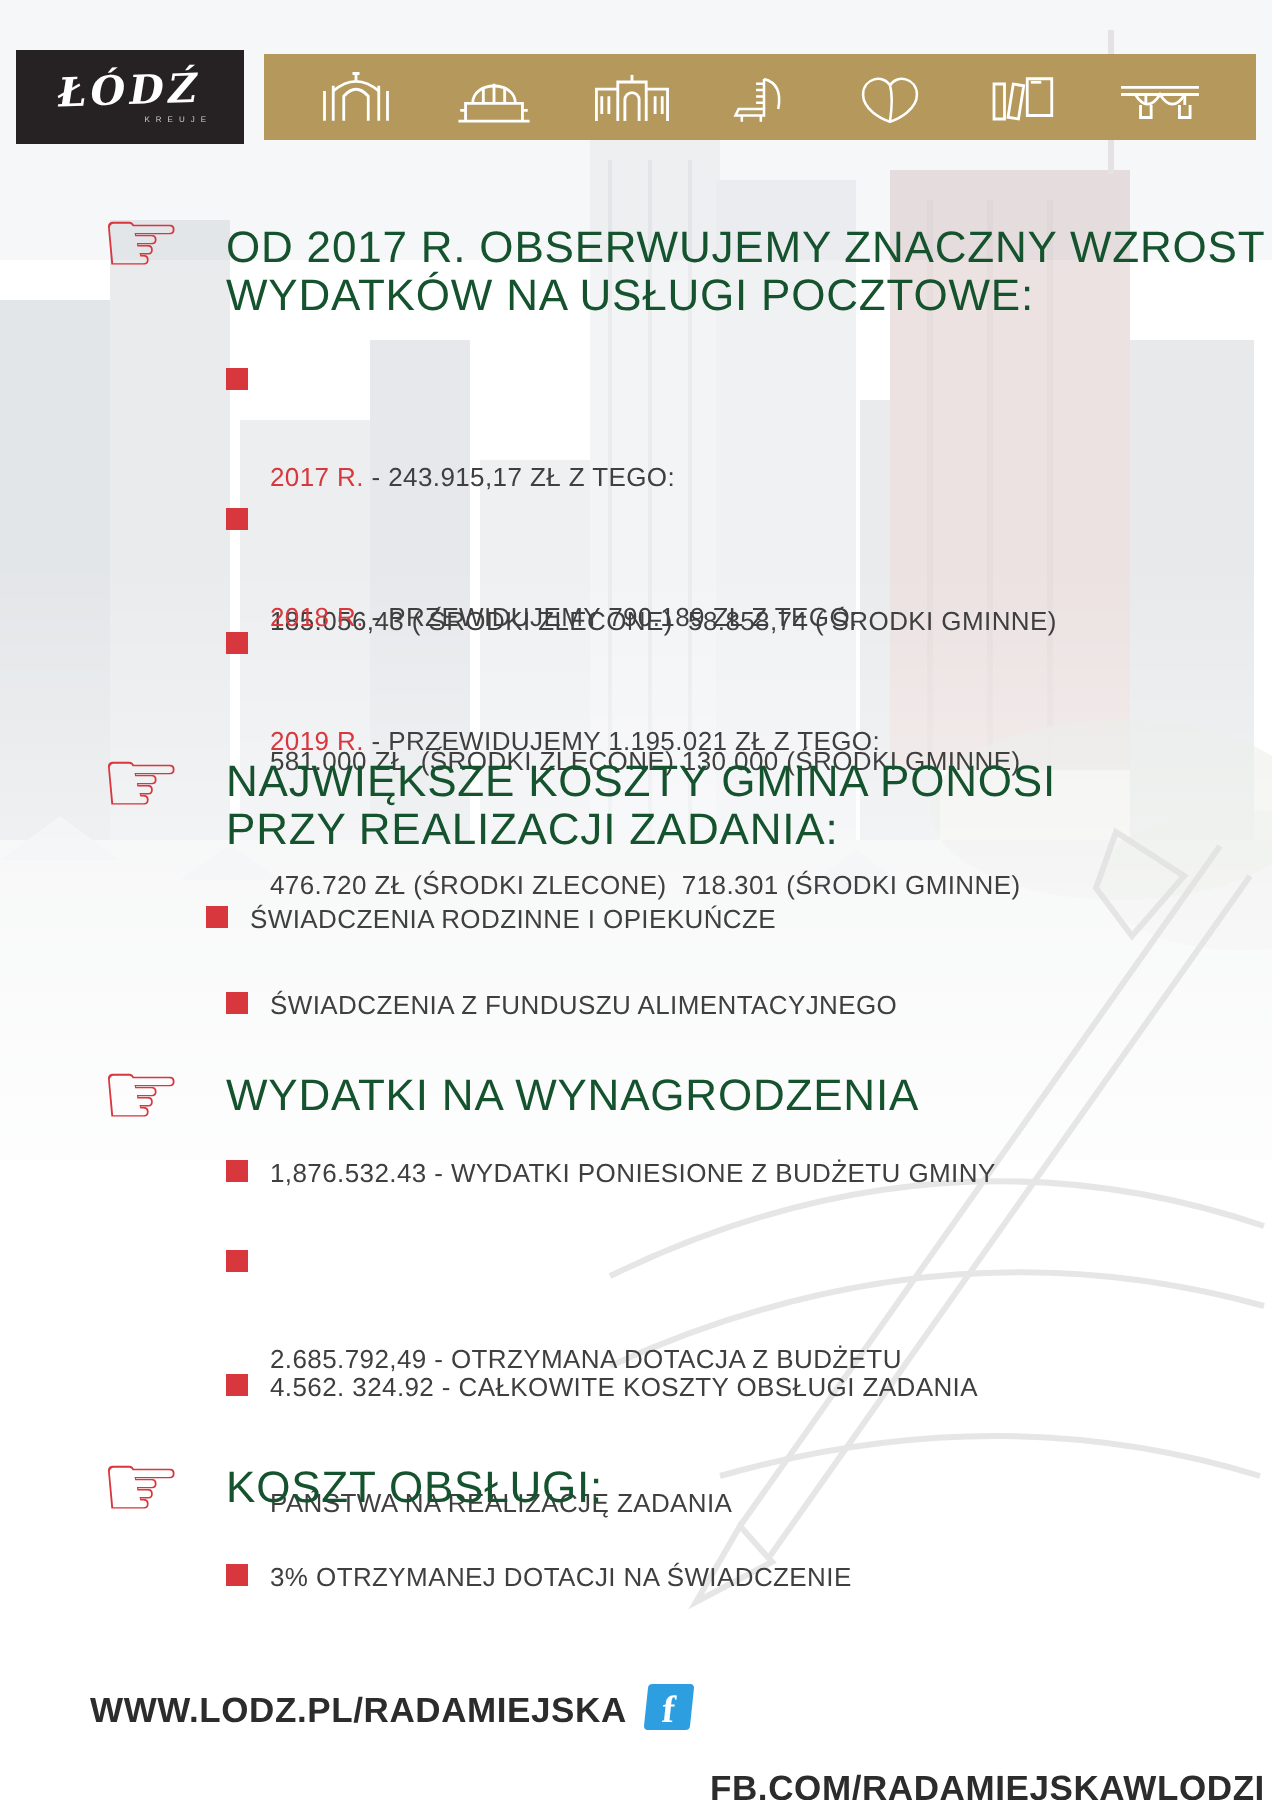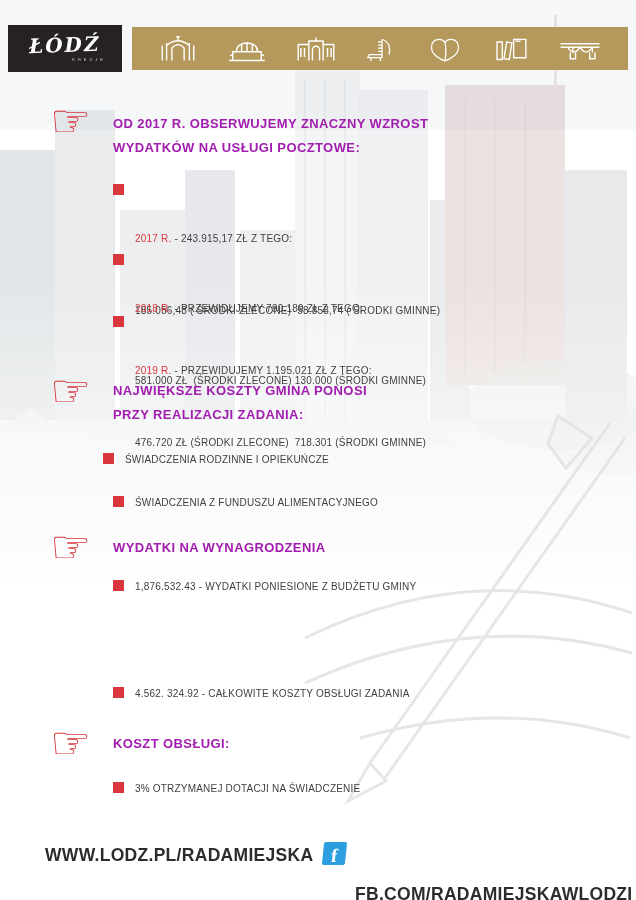--- a/index.html
+++ b/index.html
@@ -22,25 +22,25 @@
   .logo-text{color:#fff;font-family:"DejaVu Serif",serif;font-style:italic;font-weight:bold;
     font-size:20px;letter-spacing:2px;line-height:20px;transform:rotate(-2deg);}
   .logo-sub{color:#cfcfcf;font-size:4px;letter-spacing:3px;align-self:flex-end;margin-right:16px;margin-top:2px;}
   .gold-bar{position:absolute;left:132px;top:27px;width:496px;height:43px;background:var(--gold);
     display:flex;justify-content:space-evenly;align-items:center;z-index:2;}
   .gold-bar svg{display:block;}
 
   
   .hand{position:absolute;color:var(--accent-red);font-size:46px;line-height:42px;
     font-family:"DejaVu Sans",sans-serif;z-index:2;}
-  .shead{position:absolute;font-weight:bold;font-size:13px;line-height:24px;color:#a21caf;
+  .shead{position:absolute;font-weight:normal;font-size:22px;line-height:24px;color:#14532d;
     letter-spacing:.4px;z-index:2;}
   .bullet{position:absolute;display:flex;gap:11px;z-index:2;}
   .sq{width:11px;height:11px;background:var(--accent-red);margin-top:5px;flex:none;}
-  .btxt{font-size:10px;color:var(--text);line-height:24px;white-space:pre-wrap;letter-spacing:.2px;}
+  .btxt{font-size:13px;color:var(--text);line-height:24px;white-space:pre-wrap;letter-spacing:.2px;}
   .yr{color:var(--accent-red);}
 
   
   .site{position:absolute;left:45px;top:845px;font-size:17.5px;font-weight:bold;
     letter-spacing:.3px;color:#2c2c2c;z-index:2;text-align:center;}
   .fb-icon{position:absolute;left:323px;top:842px;width:23px;height:23px;background:var(--fb-blue);
     border-radius:2px;transform:skewX(-6deg);display:flex;align-items:flex-end;justify-content:center;
     overflow:hidden;z-index:2;}
   .fb-icon span{color:#fff;font-weight:bold;font-size:19px;line-height:19px;font-family:"Liberation Serif",serif;}
   .fb-text{position:absolute;left:355px;top:845px;font-size:17.5px;font-weight:bold;
@@ -210,20 +210,27 @@
   <div class="hand" style="left:50px;top:526px">☞</div>
   <div class="shead" style="left:113px;top:536px">
     <div>WYDATKI NA WYNAGRODZENIA</div>
   </div>
 
   <div class="bullet" style="left:113px;top:575px">
     <span class="sq"></span>
     <div class="btxt"><div>1,876.532.43 - WYDATKI PONIESIONE Z BUDŻETU GMINY</div></div>
   </div>
 
+  <div class="bullet" style="left:113px;top:620px">
+    <span class="sq"></span>
+    <div class="btxt">
+      <div>2.685.792,49 - OTRZYMANA DOTACJA Z BUDŻETU</div>
+      <div>PAŃSTWA NA REALIZACJĘ ZADANIA</div>
+    </div>
+  </div>
 
   <div class="bullet" style="left:113px;top:682px">
     <span class="sq"></span>
     <div class="btxt"><div>4.562. 324.92 - CAŁKOWITE KOSZTY OBSŁUGI ZADANIA</div></div>
   </div>
 
   <div class="hand" style="left:50px;top:722px">☞</div>
   <div class="shead" style="left:113px;top:732px">
     <div>KOSZT OBSŁUGI:</div>
   </div>

